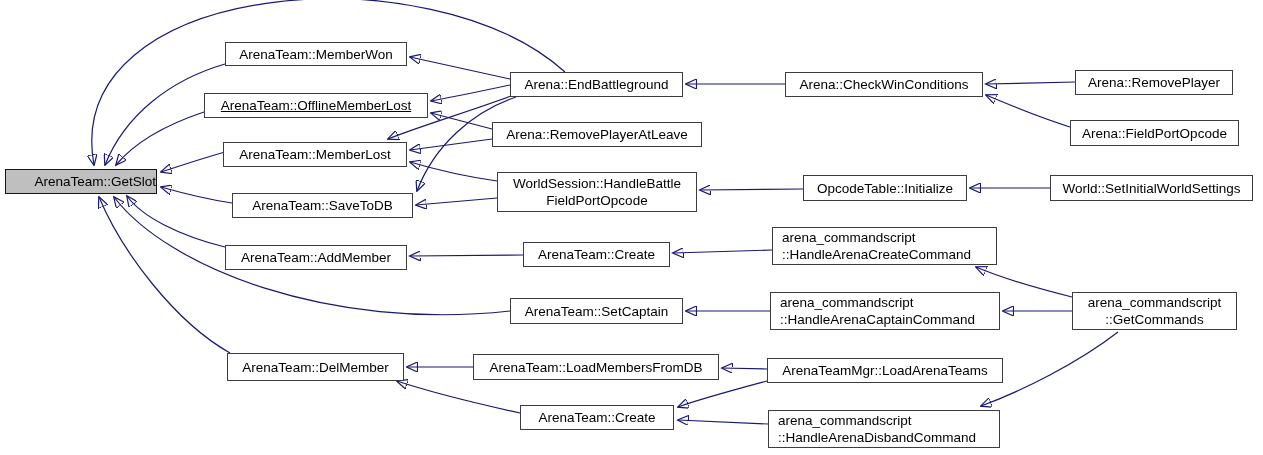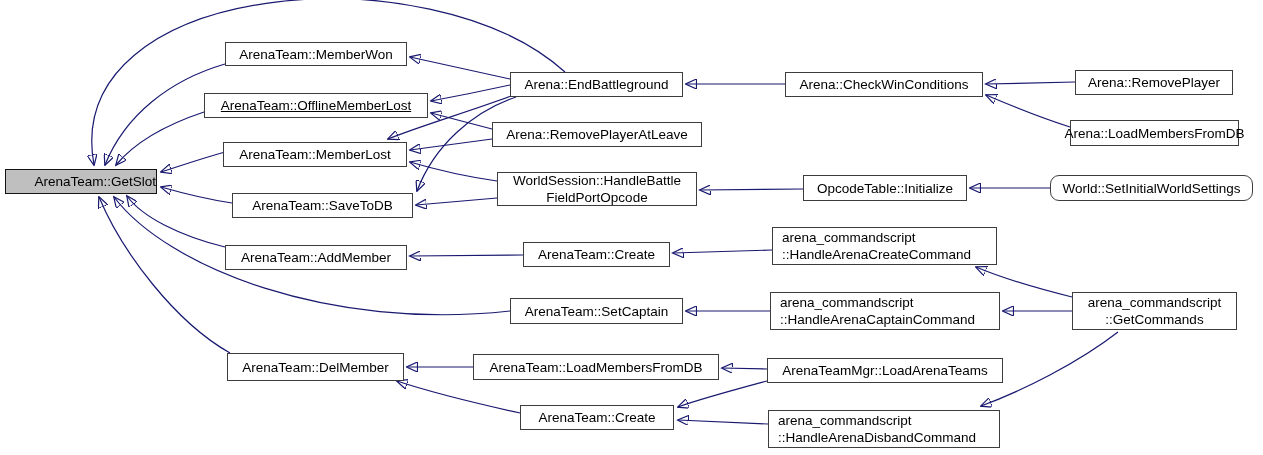--- a/index.html
+++ b/index.html
@@ -90,21 +90,21 @@
   <div class="node" style="left:227px;top:353px;width:177px;height:28px;">
     <span>ArenaTeam::DelMember</span>
   </div>
 
   <div class="node" style="left:510px;top:72px;width:173px;height:25px;">
     <span>Arena::EndBattleground</span>
   </div>
   <div class="node" style="left:492px;top:122px;width:210px;height:25px;">
     <span>Arena::RemovePlayerAtLeave</span>
   </div>
-  <div class="node" style="left:497px;top:172px;width:200px;height:34px;">
+  <div class="node" style="left:497px;top:172px;width:200px;height:40px;">
     <span>WorldSession::HandleBattle</span>
     <span>FieldPortOpcode</span>
   </div>
   <div class="node" style="left:523px;top:242px;width:147px;height:25px;">
     <span>ArenaTeam::Create</span>
   </div>
   <div class="node" style="left:510px;top:298px;width:173px;height:26px;">
     <span>ArenaTeam::SetCaptain</span>
   </div>
   <div class="node" style="left:473px;top:354px;width:246px;height:26px;">
@@ -133,23 +133,23 @@
   </div>
   <div class="node left-align" style="left:768px;top:410px;width:232px;height:38px;">
     <span>arena_commandscript</span>
     <span>::HandleArenaDisbandCommand</span>
   </div>
 
   <div class="node" style="left:1075px;top:70px;width:158px;height:25px;">
     <span>Arena::RemovePlayer</span>
   </div>
   <div class="node" style="left:1070px;top:120px;width:169px;height:26px;">
-    <span>Arena::LoadMembersFromDB</span>
+    <span>Arena::FieldPortOpcode</span>
   </div>
-  <div class="node" style="left:1050px;top:175px;width:203px;height:26px;border-radius:9px;">
+  <div class="node" style="left:1050px;top:175px;width:203px;height:26px;">
     <span>World::SetInitialWorldSettings</span>
   </div>
   <div class="node" style="left:1072px;top:292px;width:165px;height:38px;">
     <span>arena_commandscript</span>
     <span>::GetCommands</span>
   </div>
 
 </div>
 
 </body></html>

